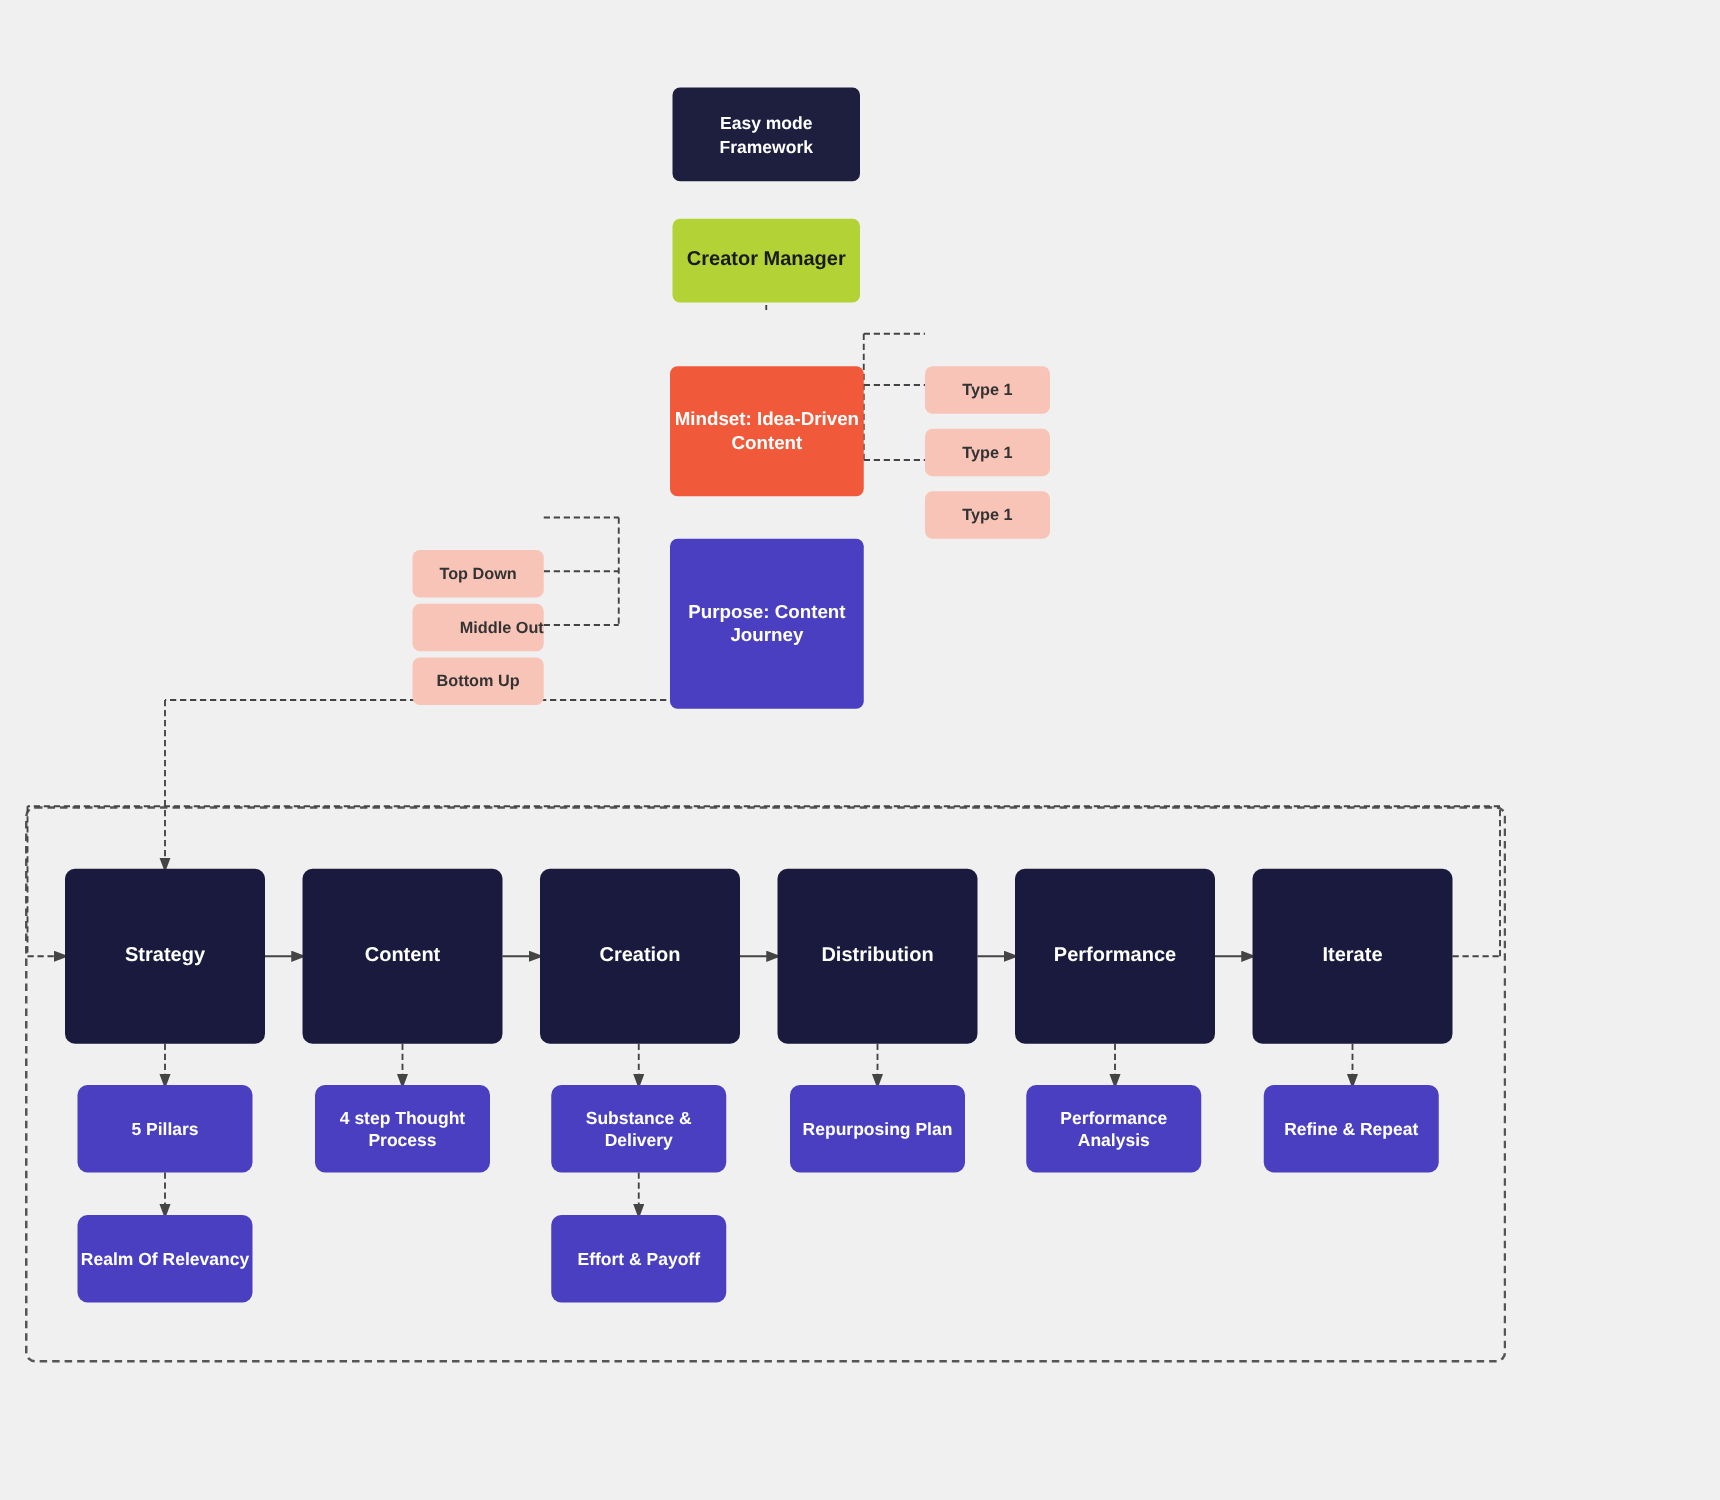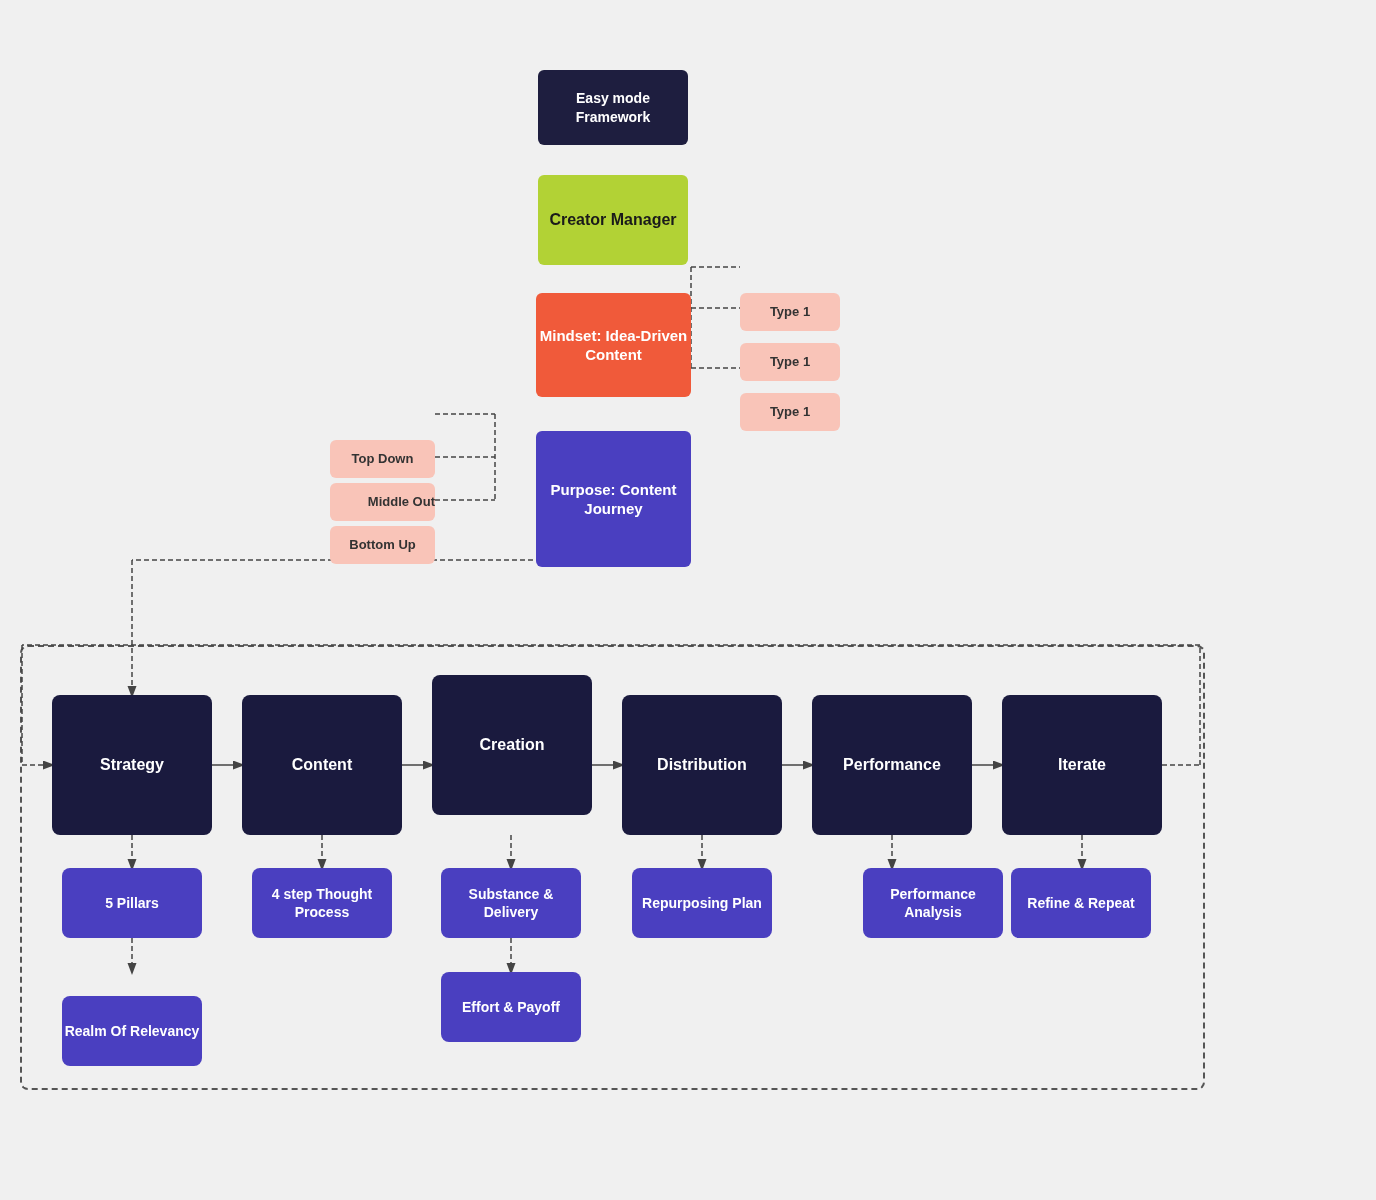--- a/index.html
+++ b/index.html
@@ -40,21 +40,21 @@
       left: 538px;
       top: 25px;
       font-size: 14px;
     }
 
     
     .box-creator {
       background: #b2d235;
       color: #1a1a1a;
       width: 150px;
-      height: 90px;
+      height: 67px;
       left: 538px;
       top: 130px;
       font-size: 16px;
     }
 
     
     .box-mindset {
       background: #f05a3a;
       color: #fff;
       width: 155px;
@@ -133,33 +133,33 @@
       text-align: center;
       width: 140px;
       height: 70px;
       line-height: 1.3;
     }
 
     
     
     .flow-strategy    { left: 52px;  top: 695px; }
     .flow-ideation    { left: 242px; top: 695px; }
-    .flow-creation    { left: 432px; top: 675px; align-items: center; }
+    .flow-creation    { left: 432px; top: 695px; align-items: center; }
     .flow-distribution{ left: 622px; top: 695px; }
     .flow-performance { left: 812px; top: 695px; }
     .flow-iterate     { left: 1002px; top: 695px; }
 
     
     .sub-5pillars     { left: 62px;  top: 868px; }
-    .sub-realm        { left: 62px;  top: 972px; margin-top: 24px; }
+    .sub-realm        { left: 62px;  top: 972px; }
     .sub-4step        { left: 252px; top: 868px; }
     .sub-substance    { left: 441px; top: 868px; }
     .sub-effort       { left: 441px; top: 972px; }
     .sub-repurposing  { left: 632px; top: 868px; }
-    .sub-perfanalysis { left: 821px; top: 868px; margin-left: 42px; }
+    .sub-perfanalysis { left: 821px; top: 868px; }
     .sub-refine       { left: 1011px; top: 868px; }
 
     
     .dashed-container {
       position: absolute;
       left: 20px;
       top: 645px;
       width: 1185px;
       height: 445px;
       border: 2px dashed #555;

